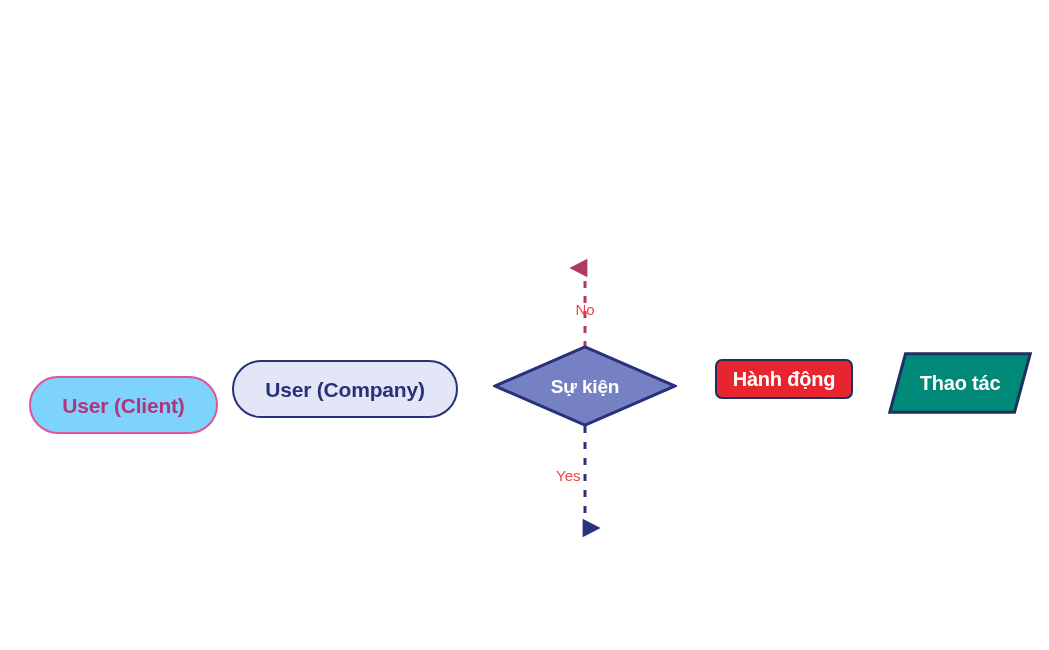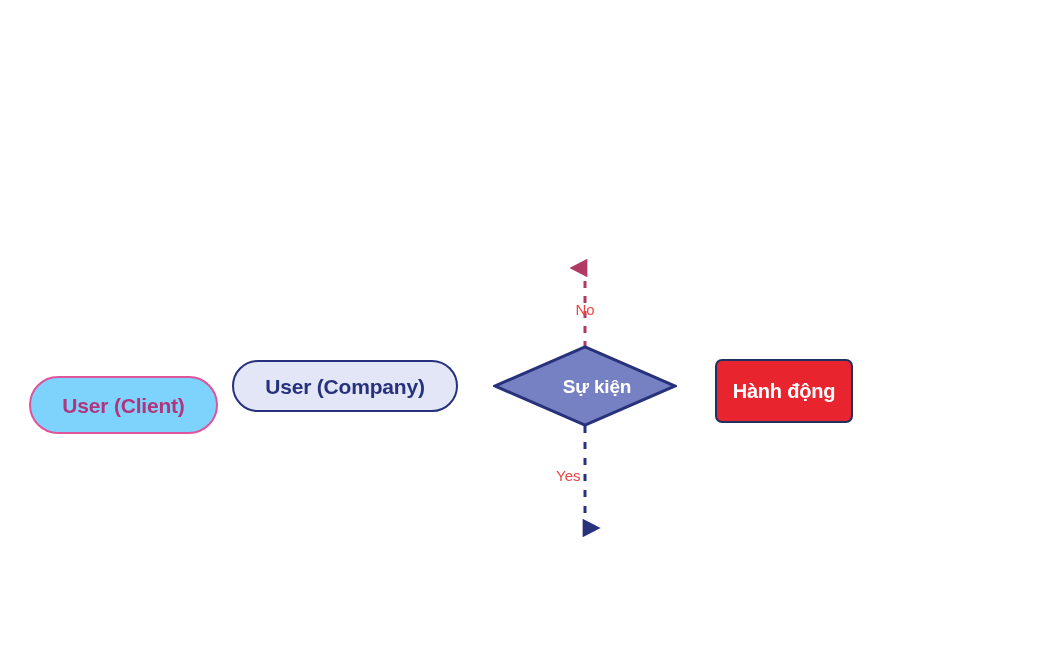--- a/index.html
+++ b/index.html
@@ -52,21 +52,21 @@
     color: #b2347d;
     font-size: 21px;
   }
 
   
   #node-user-company {
     position: absolute;
     left: 232px;
     top: 360px;
     width: 226px;
-    height: 52px;
+    height: 58px;
     box-sizing: border-box;
     background: #e2e6f7;
     border: 2.5px solid #27317c;
     border-radius: 29px;
     display: flex;
     align-items: center;
     justify-content: center;
   }
   #node-user-company .node-label {
     color: #27317c;
@@ -83,38 +83,38 @@
   }
   #node-event .diamond-shape {
     position: absolute;
     inset: 0;
     width: 100%;
     height: 100%;
     display: block;
   }
   #node-event .node-label {
     position: absolute;
-    left: 12px;
+    left: 0;
     top: 0;
     width: 184px;
     height: 82px;
     display: flex;
     align-items: center;
     justify-content: center;
     color: #ffffff;
     font-size: 19px;
   }
 
   
   #node-action {
     position: absolute;
     left: 715px;
     top: 359px;
     width: 138px;
-    height: 64px;
+    height: 40px;
     box-sizing: border-box;
     background: #e8252f;
     border: 2.5px solid #1d3160;
     border-radius: 7px;
     display: flex;
     align-items: center;
     justify-content: center;
   }
   #node-action .node-label {
     color: #ffffff;
@@ -224,14 +224,20 @@
     <svg class="diamond-shape" viewBox="0 0 184 82" preserveAspectRatio="none">
       <polygon points="92,1.8 182.2,41 92,80.2 1.8,41" fill="#7681c4" stroke="#27317c" stroke-width="3" stroke-linejoin="miter"></polygon>
     </svg>
     <span class="node-label">Sự kiện</span>
   </div>
 
   <div id="node-action">
     <span class="node-label">Hành động</span>
   </div>
 
+  <div id="node-operation">
+    <svg class="para-shape" viewBox="0 0 144 62" preserveAspectRatio="none">
+      <polygon points="17.5,1.8 142.2,1.8 126.5,60.2 1.8,60.2" fill="#008878" stroke="#1d3160" stroke-width="3" stroke-linejoin="miter"></polygon>
+    </svg>
+    <span class="node-label">Thao tác</span>
+  </div>
 
 </div>
 
 </body></html>

